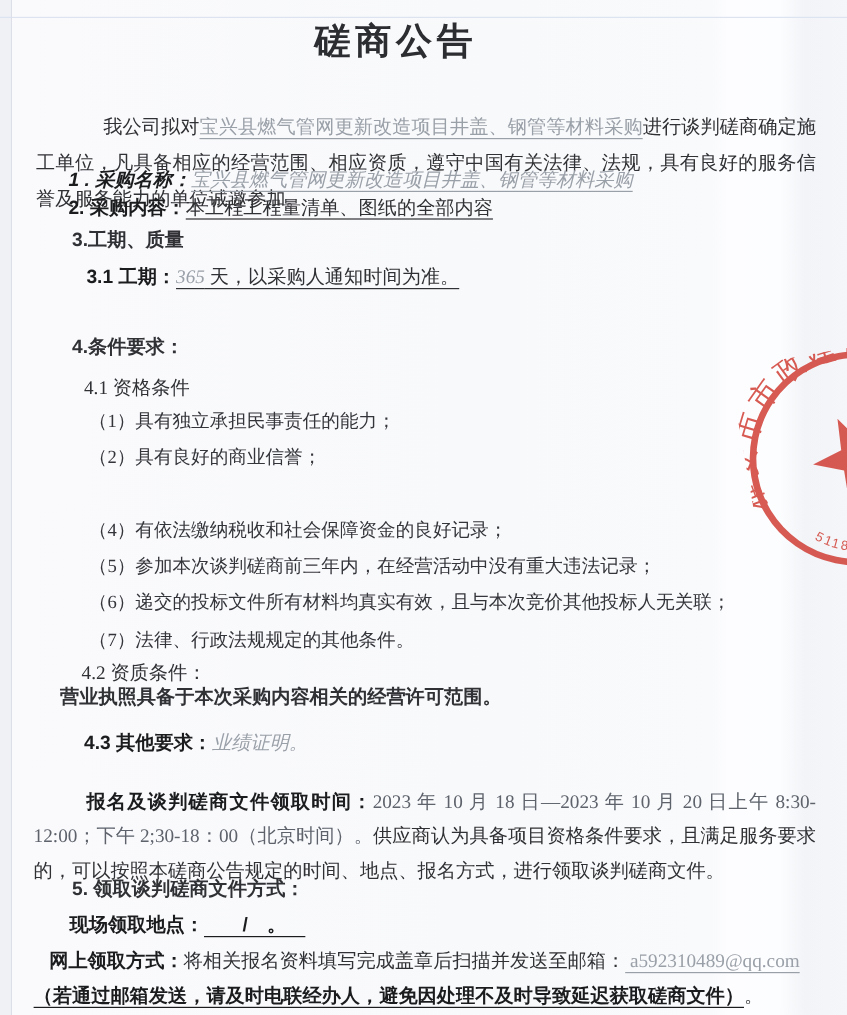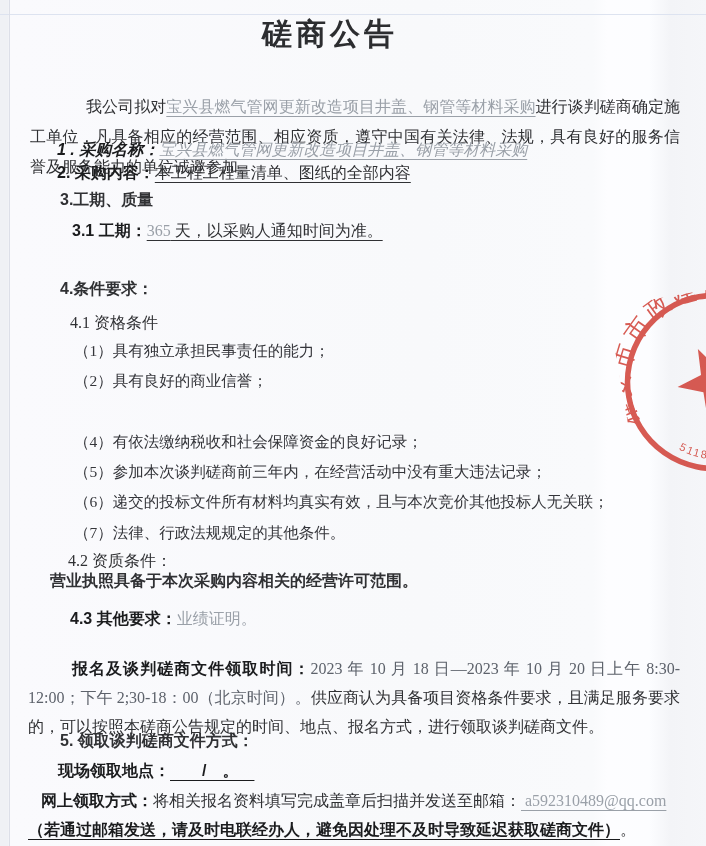--- a/index.html
+++ b/index.html
@@ -11,21 +11,21 @@
   .edge-line-left{position:absolute;left:9px;top:0;width:1px;height:846px;background:#dcdfe8;}
   .edge-line-top{position:absolute;left:0;top:14px;width:706px;height:1px;background:#dde3f0;}
   .abs{position:absolute;}
   .title{left:0;top:14px;width:660px;text-align:center;font-family:"Liberation Sans","DejaVu Sans",sans-serif;font-size:30px;font-weight:700;color:#2c2d30;letter-spacing:4px;}
   .body-text{font-size:16px;color:#303134;line-height:30px;}
   .p1{left:30px;top:76px;width:650px;text-indent:56px;text-align:justify;}
   .hei{font-family:"Liberation Sans","DejaVu Sans",sans-serif;font-weight:700;color:#1b1c1e;}
   .hei-reg{font-family:Liberation Serif, serif;font-weight:400;color:#2a2b2e;}
   .u{text-decoration:underline;text-underline-offset:4px;}
   .link{color:#9aa0a8;text-decoration:underline;text-underline-offset:4px;}
-  .gray{color:#9aa0a8;}
+  .gray{color:#9aa0a8;font-style:italic;}
   .graytime{color:#5d626b;}
   .line{font-size:16px;color:#303134;white-space:nowrap;}
   .cond{font-size:15.5px;color:#34353a;}
   .regp{left:28px;top:638px;width:652px;font-size:16px;color:#303134;line-height:29px;text-indent:44px;text-align:justify;}
   .stamp{position:absolute;left:622px;top:290px;width:184px;height:184px;opacity:.82;transform:rotate(-10deg);}
   .stamp text{font-family:"Liberation Sans","DejaVu Sans",sans-serif;}
 </style>
 </head>
 <body>
 

